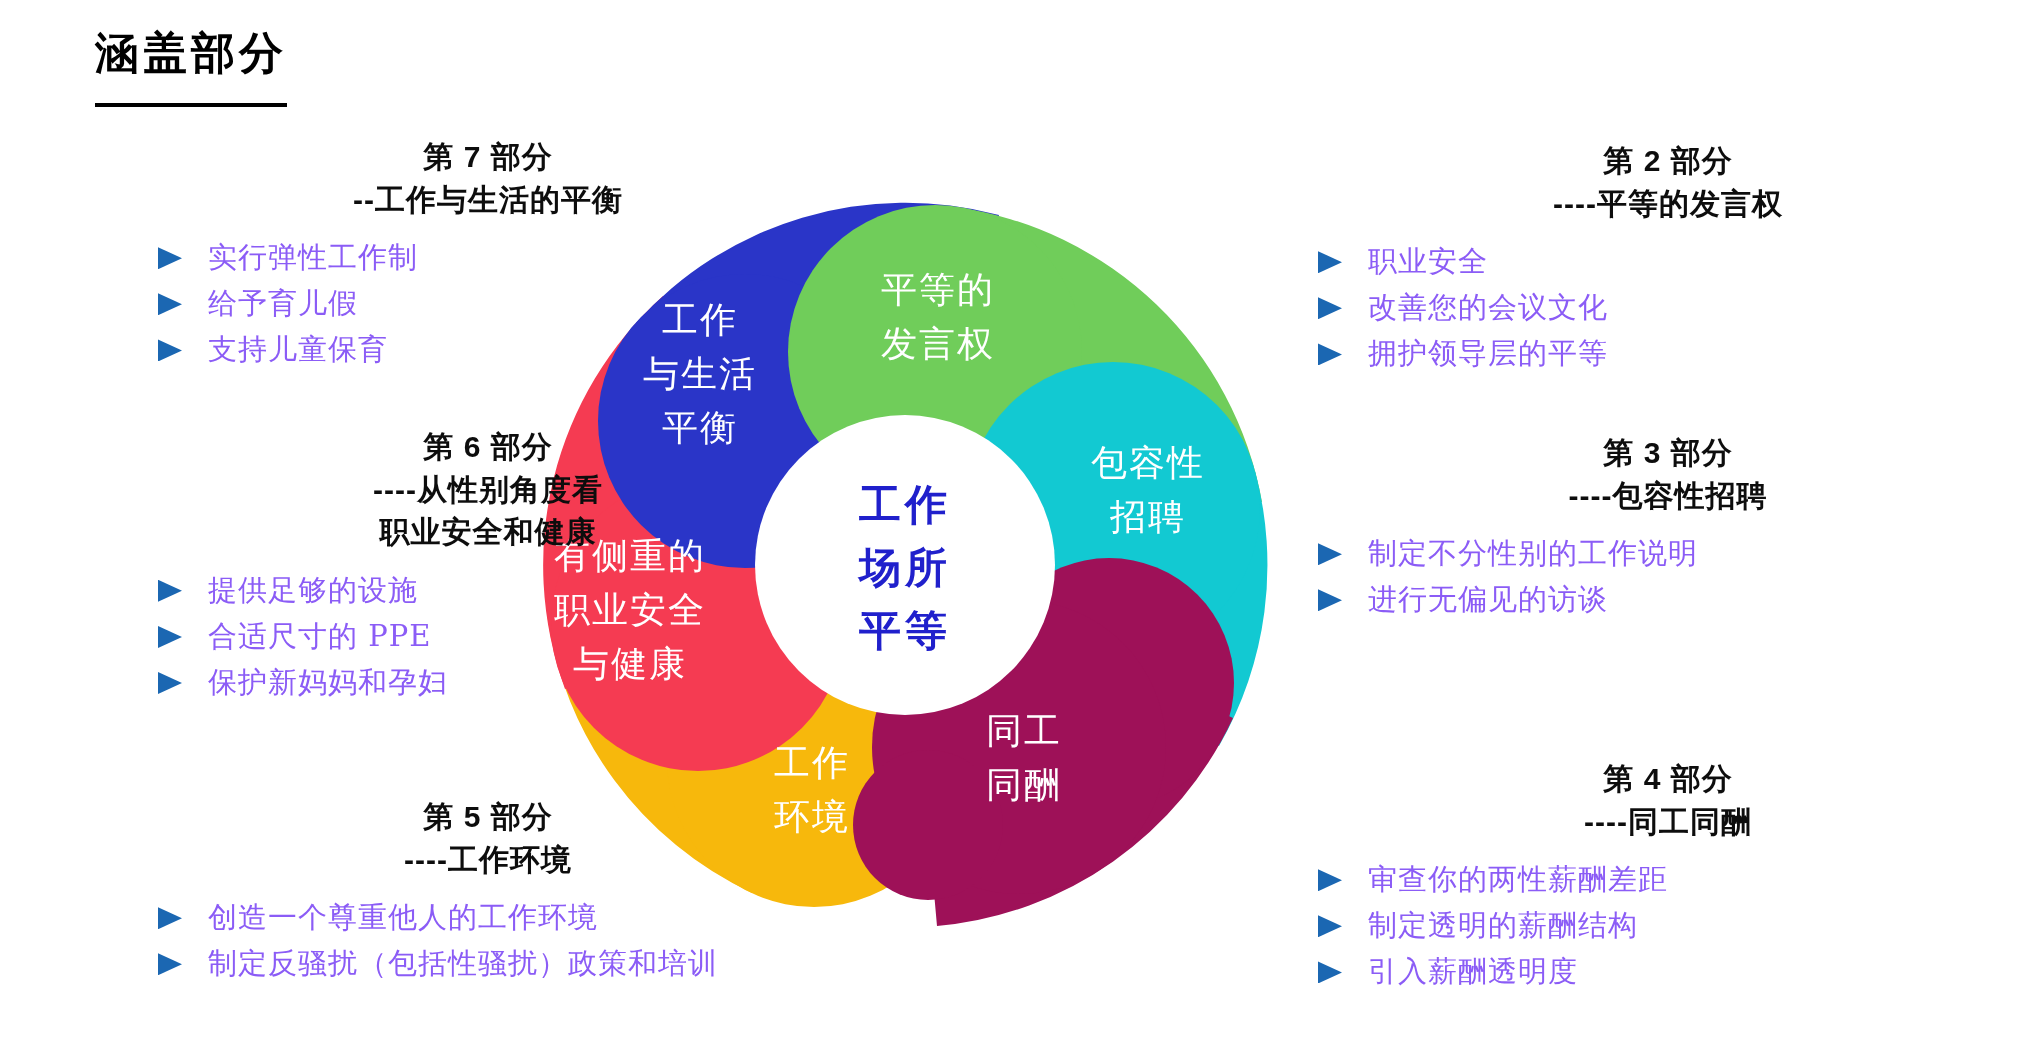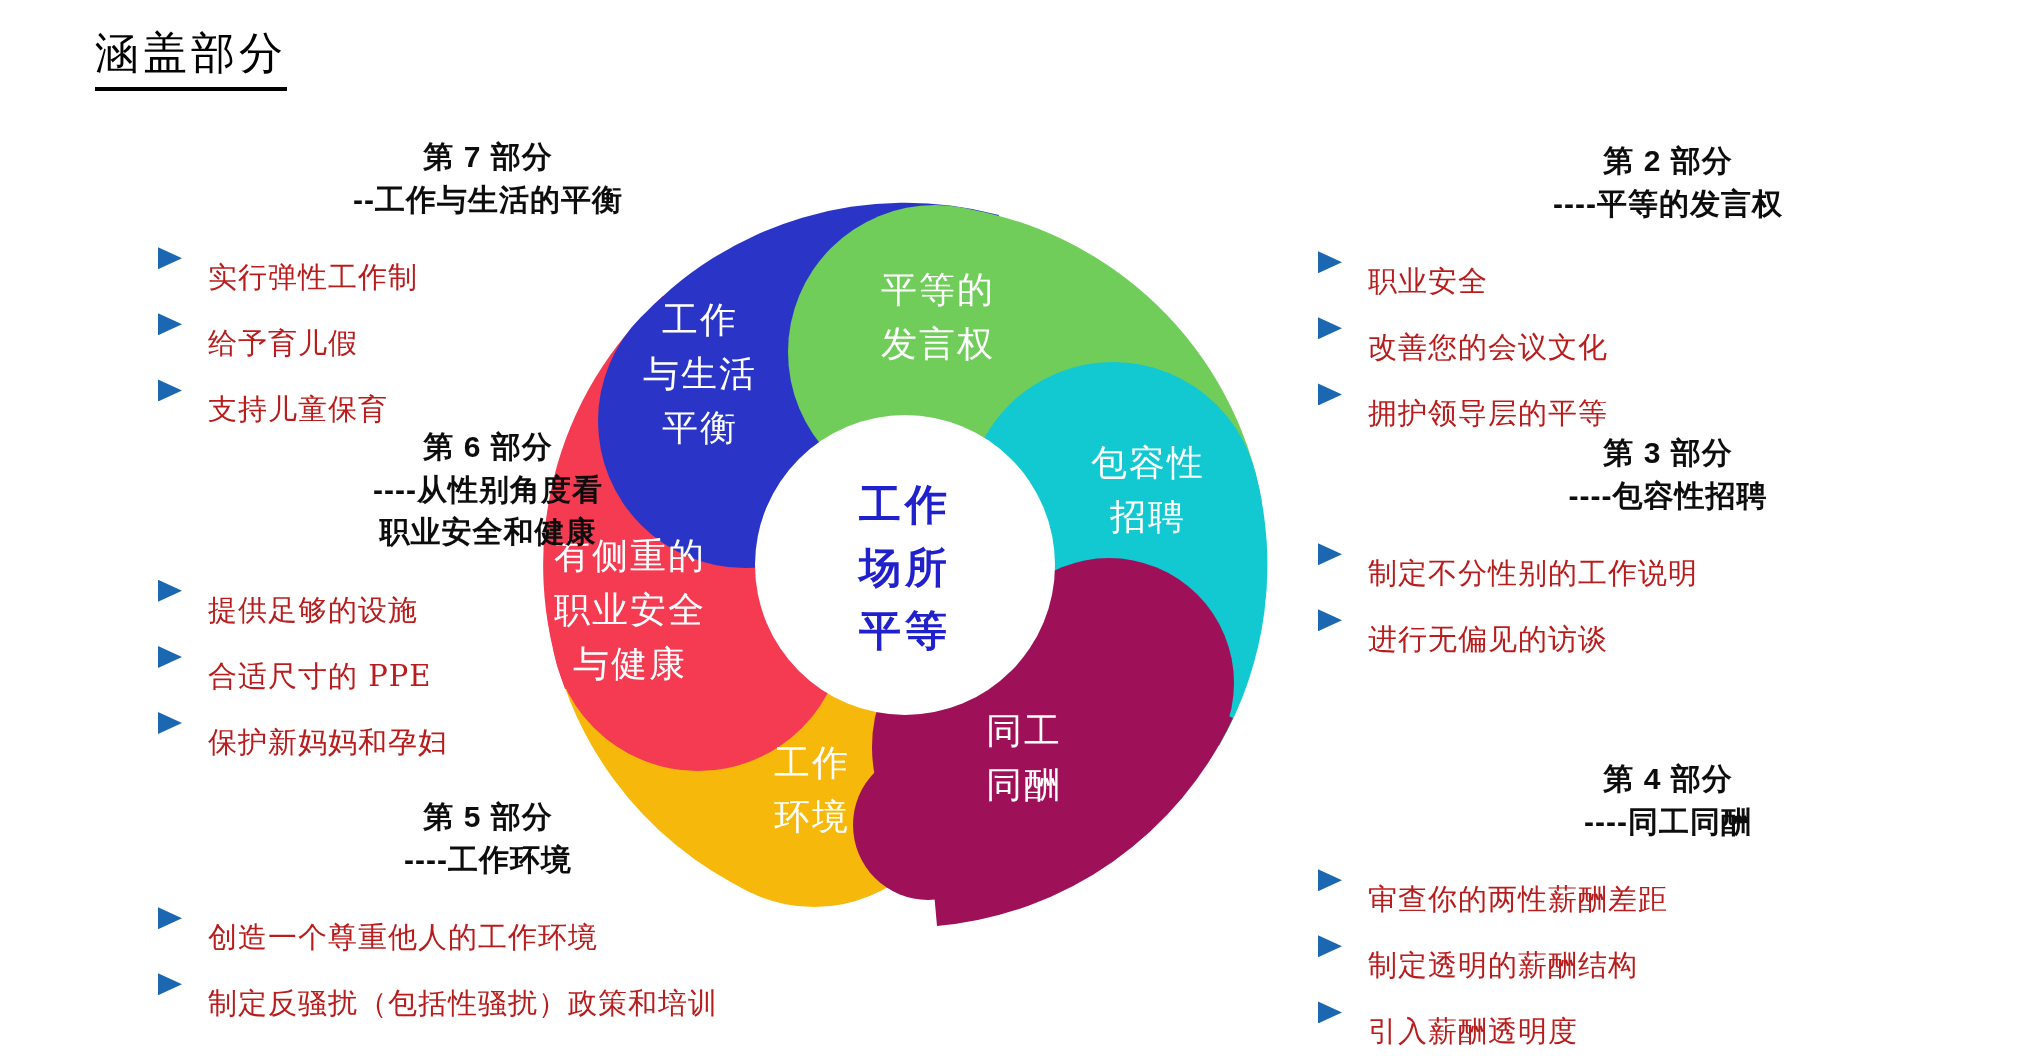--- a/index.html
+++ b/index.html
@@ -1,32 +1,32 @@
 <!DOCTYPE html>
 <html><head>
 <meta charset="utf-8">
 <style>
   html,body{margin:0;padding:0;background:#fff;}
   #canvas{position:relative;width:2030px;height:1056px;background:#ffffff;overflow:hidden;
           font-family:"Liberation Sans", sans-serif;color:#111;}
   
   #page-title{position:absolute;left:95px;top:24px;font-family:"DejaVu Serif", serif;
-       font-weight:normal;font-size:44px;letter-spacing:4px;color:#000;
-       border-bottom:4px solid #000;padding-bottom:4px;display:inline-block;}
+       font-weight:bold;font-size:44px;letter-spacing:4px;color:#000;
+       border-bottom:4px solid #000;padding-bottom:20px;display:inline-block;}
   
   .section{position:absolute;text-align:center;}
   .sec-left{left:158px;width:660px;}
   .sec-right{left:1318px;width:700px;}
   .sec-head{font-weight:bold;font-size:30px;line-height:1.42;color:#0d0d0d;letter-spacing:1px;}
   .sec-head div:empty{display:none;}
   .bullets{margin-top:18px;}
   .bullet{display:flex;align-items:flex-start;margin-bottom:9px;}
   .tri{width:24px;height:22px;background:#1b67b2;flex-shrink:0;margin-top:8px;margin-right:26px;
        clip-path:polygon(0 0,100% 50%,0 100%);}
-  .btxt{font-family:"DejaVu Serif", serif;font-size:29px;line-height:1.28;color:#b91c1c;letter-spacing:1px;margin-top:20px;}
+  .btxt{font-family:"DejaVu Serif", serif;font-size:29px;line-height:1.28;color:#8b5cf6;letter-spacing:1px;}
   
   #diagram-svg{position:absolute;left:0;top:0;}
   .petal-label{position:absolute;transform:translate(-50%,-50%);color:#ffffff;
        font-family:"DejaVu Serif", serif;font-size:36px;line-height:1.5;text-align:center;
        white-space:pre-line;letter-spacing:2px;}
   #center-label{position:absolute;transform:translate(-50%,-50%);color:#2020cc;
        font-family:"DejaVu Serif", serif;font-weight:bold;font-size:42px;line-height:1.5;
        text-align:center;white-space:pre-line;letter-spacing:4px;}
 </style>
 </head>

